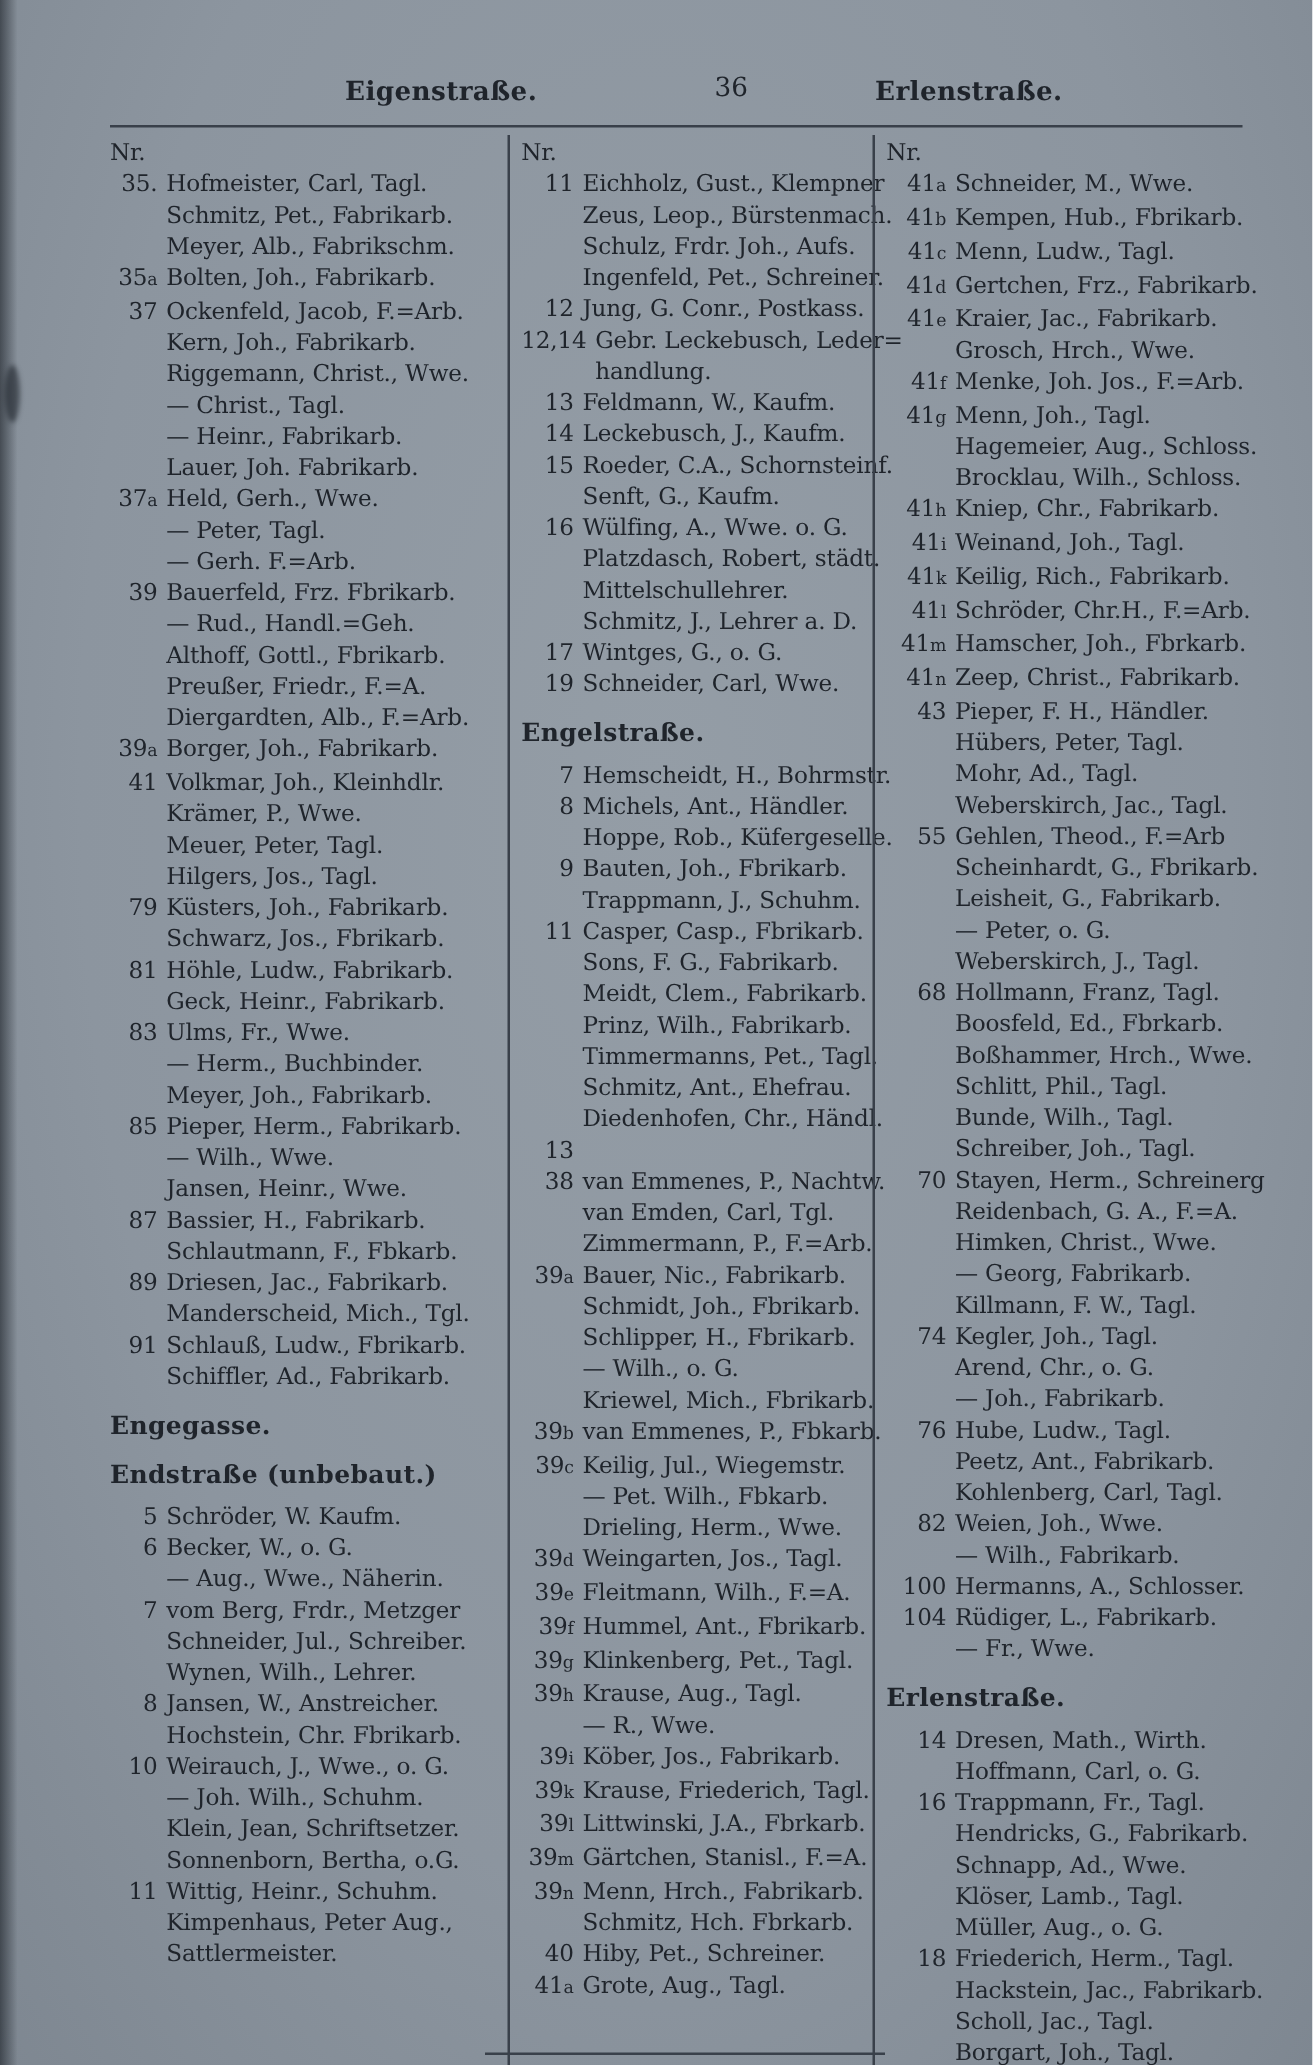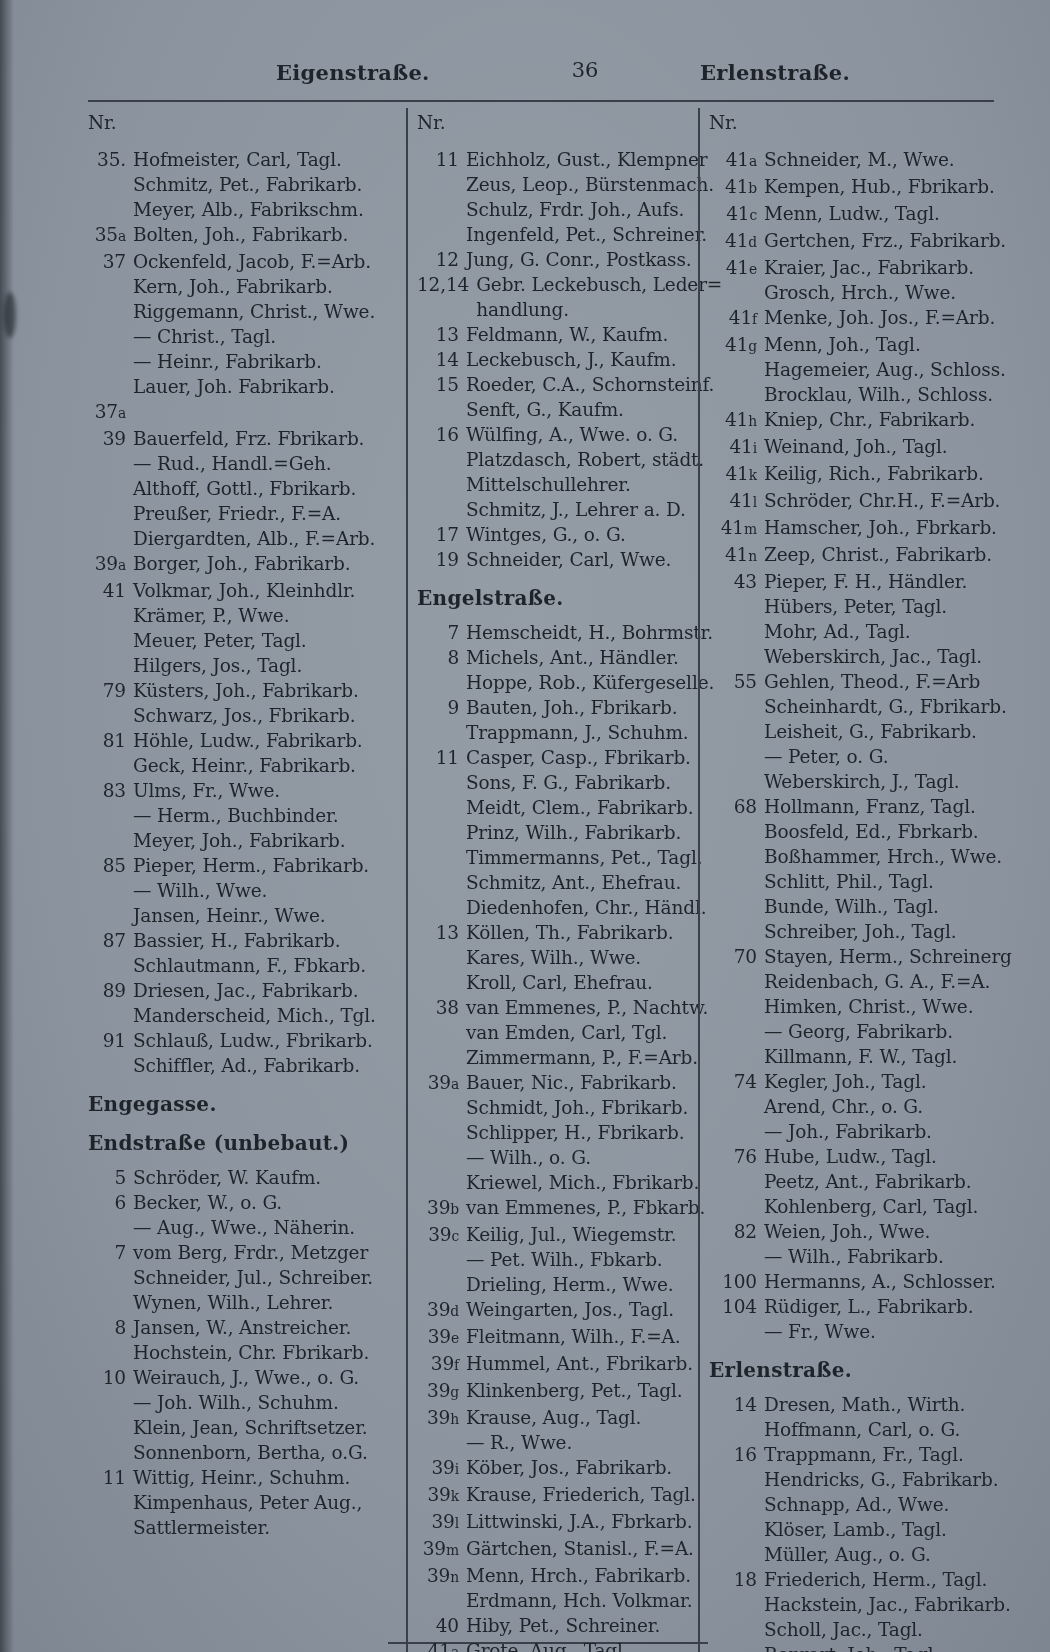--- a/index.html
+++ b/index.html
@@ -32,21 +32,21 @@
   .h-page  { position:absolute; top:10px; left:50%; transform:translateX(-50%); font-size:21px;margin-left:44px; }
   .hrule { height:2px; background:#39404a; margin-bottom:6px; }
   .columns {
     display:grid;
     grid-template-columns: 318px 2px 290px 2px 294px;
     min-height:1542px;
   }
   .vrule { background:#39404a; width:2px; }
   .col { padding-top:2px; font-size:18.5px; line-height:25px; letter-spacing:-0.15px; }
   .col-mid, .col-right { padding-left:9px; }
-  .nr-label { margin-bottom:12px; }
+  .nr-label { margin-bottom:0; }
   .entry { display:flex; align-items:flex-start; }
   .num { flex:none; min-width:var(--numw,38px); text-align:right; padding-right:7px; white-space:nowrap; }
   .col-mid .num { --numw:42px; }
   .col-right .num { --numw:48px; }
   .num .suf { font-size:0.75em; }
   .lines { flex:1; min-width:0; }
   .line { display:block; white-space:nowrap; }
   .street-heading {
     font-weight:700; font-size:20px;
     margin:14px 0 9px; letter-spacing:0.3px;
@@ -91,20 +91,25 @@
               <span class="line">Ockenfeld, Jacob, F.=Arb.</span>
               <span class="line">Kern, Joh., Fabrikarb.</span>
               <span class="line">Riggemann, Christ., Wwe.</span>
               <span class="line">— Christ., Tagl.</span>
               <span class="line">— Heinr., Fabrikarb.</span>
               <span class="line">Lauer, Joh. Fabrikarb.</span>
             </span>
           </div>
           <div class="entry">
             <span class="num">37<span class="suf">a</span></span>
+            <span class="lines">
+              <span class="line">Held, Gerh., Wwe.</span>
+              <span class="line">— Peter, Tagl.</span>
+              <span class="line">— Gerh. F.=Arb.</span>
+            </span>
           </div>
           <div class="entry">
             <span class="num">39</span>
             <span class="lines">
               <span class="line">Bauerfeld, Frz. Fbrikarb.</span>
               <span class="line">— Rud., Handl.=Geh.</span>
               <span class="line">Althoff, Gottl., Fbrikarb.</span>
               <span class="line">Preußer, Friedr., F.=A.</span>
               <span class="line">Diergardten, Alb., F.=Arb.</span>
             </span>
@@ -316,25 +321,20 @@
               <span class="line">Sons, F. G., Fabrikarb.</span>
               <span class="line">Meidt, Clem., Fabrikarb.</span>
               <span class="line">Prinz, Wilh., Fabrikarb.</span>
               <span class="line">Timmermanns, Pet., Tagl.</span>
               <span class="line">Schmitz, Ant., Ehefrau.</span>
               <span class="line">Diedenhofen, Chr., Händl.</span>
             </span>
           </div>
           <div class="entry">
             <span class="num">13</span>
-            <span class="lines">
-              <span class="line">Köllen, Th., Fabrikarb.</span>
-              <span class="line">Kares, Wilh., Wwe.</span>
-              <span class="line">Kroll, Carl, Ehefrau.</span>
-            </span>
           </div>
           <div class="entry">
             <span class="num">38</span>
             <span class="lines">
               <span class="line">van Emmenes, P., Nachtw.</span>
               <span class="line">van Emden, Carl, Tgl.</span>
               <span class="line">Zimmermann, P., F.=Arb.</span>
             </span>
           </div>
           <div class="entry">
@@ -413,21 +413,21 @@
           <div class="entry">
             <span class="num">39<span class="suf">m</span></span>
             <span class="lines">
               <span class="line">Gärtchen, Stanisl., F.=A.</span>
             </span>
           </div>
           <div class="entry">
             <span class="num">39<span class="suf">n</span></span>
             <span class="lines">
               <span class="line">Menn, Hrch., Fabrikarb.</span>
-              <span class="line">Erdmann, Hch. Volkmar.</span>
+              <span class="line">Schmitz, Hch. Fbrkarb.</span>
             </span>
           </div>
           <div class="entry">
             <span class="num">40</span>
             <span class="lines">
               <span class="line">Hiby, Pet., Schreiner.</span>
             </span>
           </div>
           <div class="entry">
             <span class="num">41<span class="suf">a</span></span>

